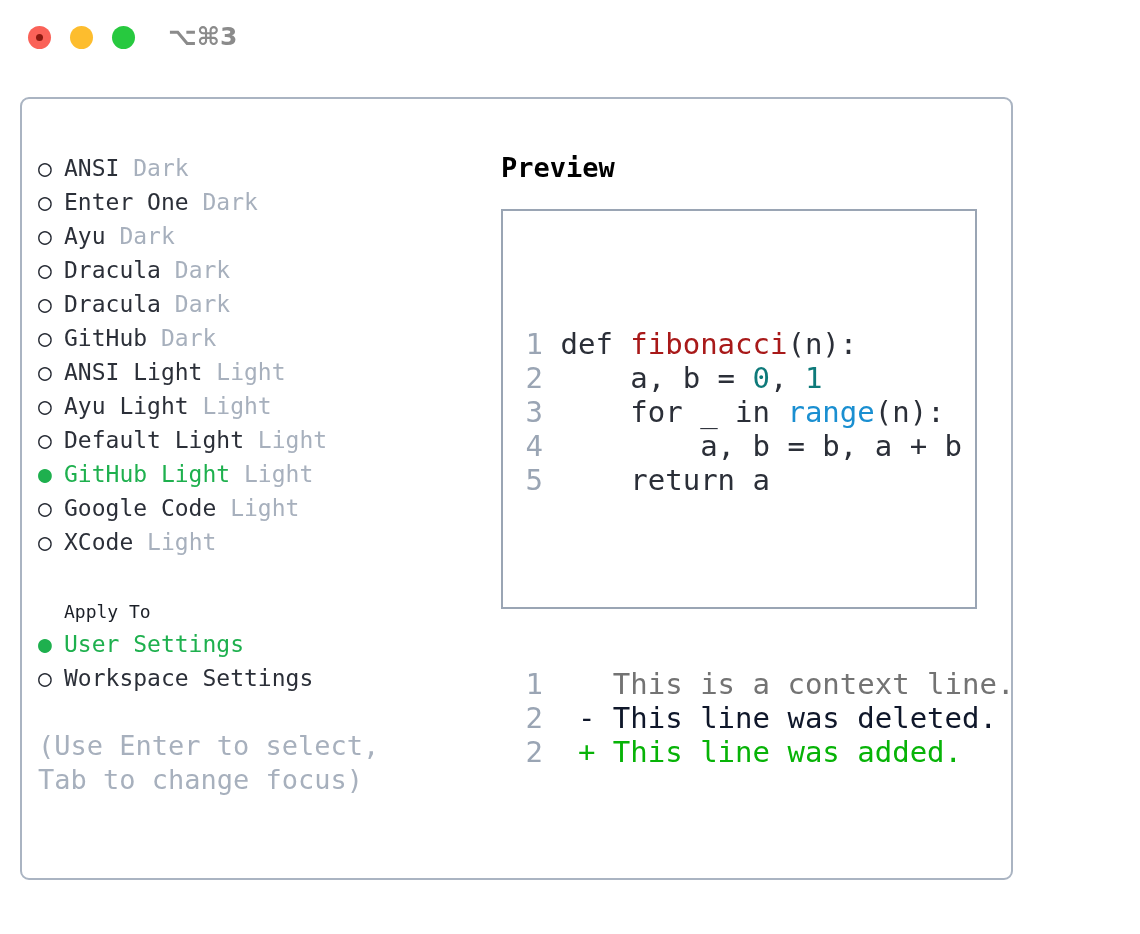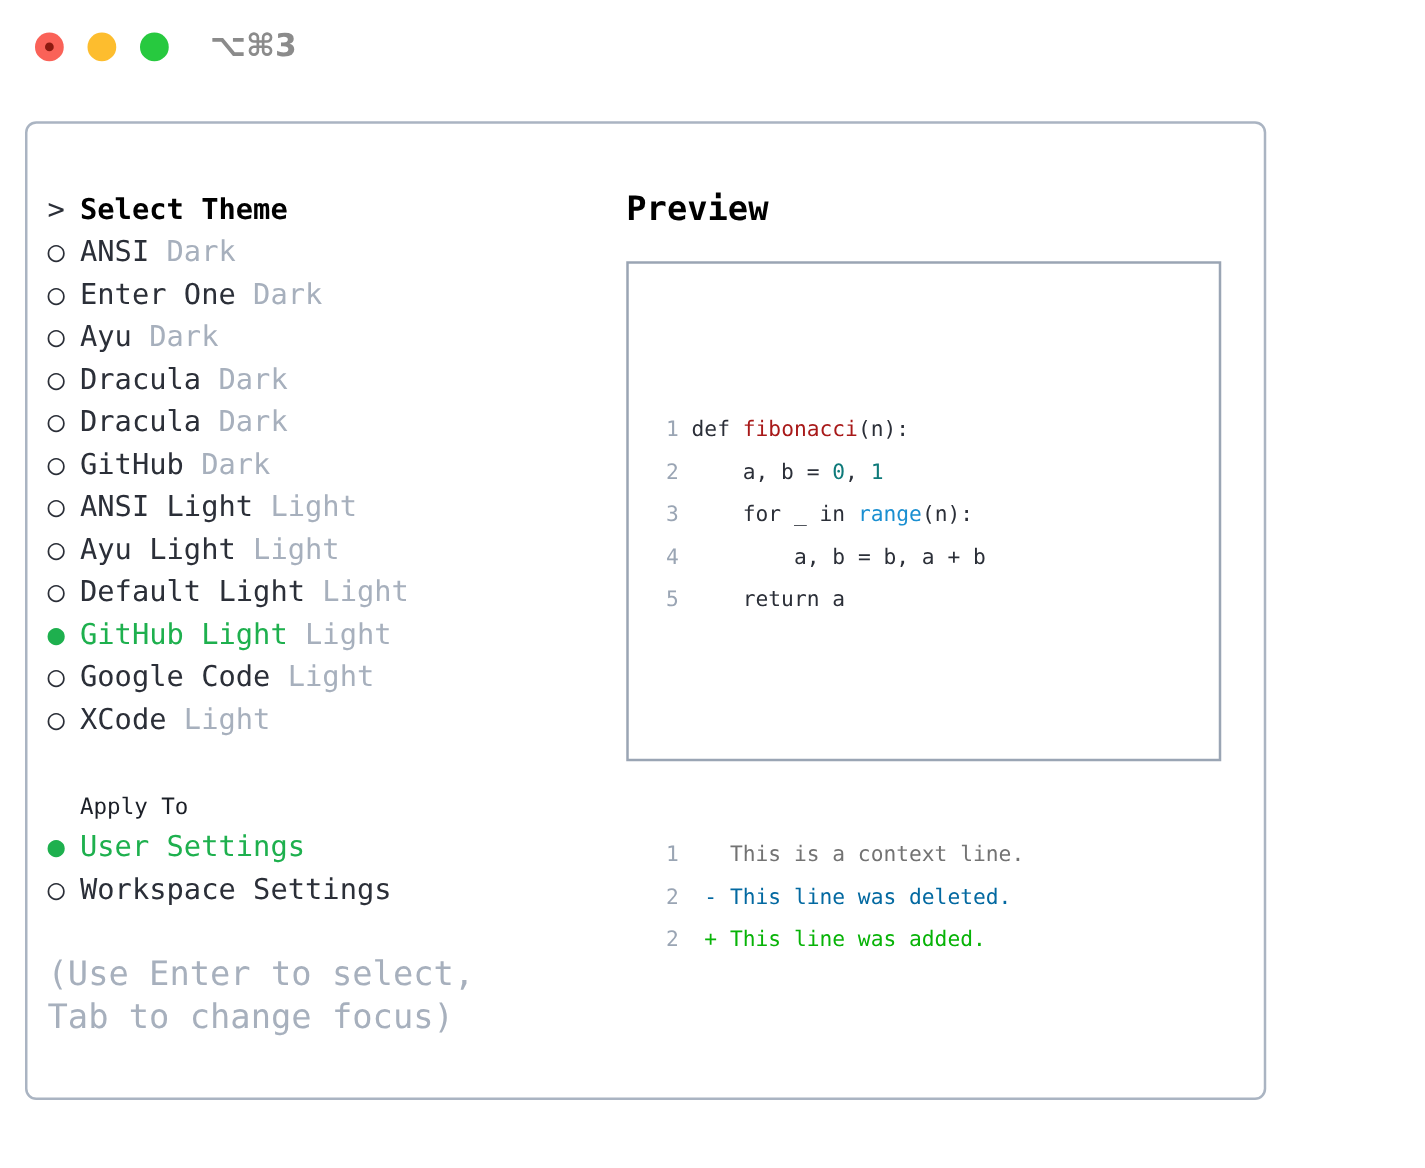--- a/index.html
+++ b/index.html
@@ -137,60 +137,57 @@
     height: 400px;
     border: 2px solid #9aa5b4;
     box-sizing: border-box;
     background: #ffffff;
     position: relative;
   }
   .code {
     position: absolute;
     left: 16px;
     top: 48px;
-    font-size: 17px;
+    font-size: 29px;
     line-height: 34px;
     white-space: pre;
   }
   .ln {
     display: inline-block;
     width: 24px;
     text-align: right;
     color: #9aa5b4;
   }
   .code-text { color: #2b2f38; }
   .fn   { color: #a81919; }
   .num  { color: #0e7a7a; }
   .bi   { color: #1a8fd1; }
   .blank-line { height: 34px; }
   .diff-ctx { color: #737373; }
-  .diff-del { color: #0369a1; }
+  .diff-del { color: #0f172a; }
   .diff-add { color: #07b307; }
 </style>
 </head>
 <body>
 
 <div class="window">
 
   <div class="titlebar">
     <div class="traffic">
       <span class="dot red"></span>
       <span class="dot yellow"></span>
       <span class="dot green"></span>
     </div>
     <div class="shortcut">⌥⌘3</div>
   </div>
 
   <div class="card">
 
     <div class="left-col">
 
-      <div class="row">
-        <span class="marker">&gt;</span><span class="hdr">Select Theme</span>
-      </div>
 
       <div id="theme-items">
           <div class="row"><span class="marker">○</span><span class="tname">ANSI</span><span class="tag"> Dark</span></div>
           <div class="row"><span class="marker">○</span><span class="tname">Enter One</span><span class="tag"> Dark</span></div>
           <div class="row"><span class="marker">○</span><span class="tname">Ayu</span><span class="tag"> Dark</span></div>
           <div class="row"><span class="marker">○</span><span class="tname">Dracula</span><span class="tag"> Dark</span></div>
           <div class="row"><span class="marker">○</span><span class="tname">Dracula</span><span class="tag"> Dark</span></div>
           <div class="row"><span class="marker">○</span><span class="tname">GitHub</span><span class="tag"> Dark</span></div>
           <div class="row"><span class="marker">○</span><span class="tname">ANSI Light</span><span class="tag"> Light</span></div>
           <div class="row"><span class="marker">○</span><span class="tname">Ayu Light</span><span class="tag"> Light</span></div>

